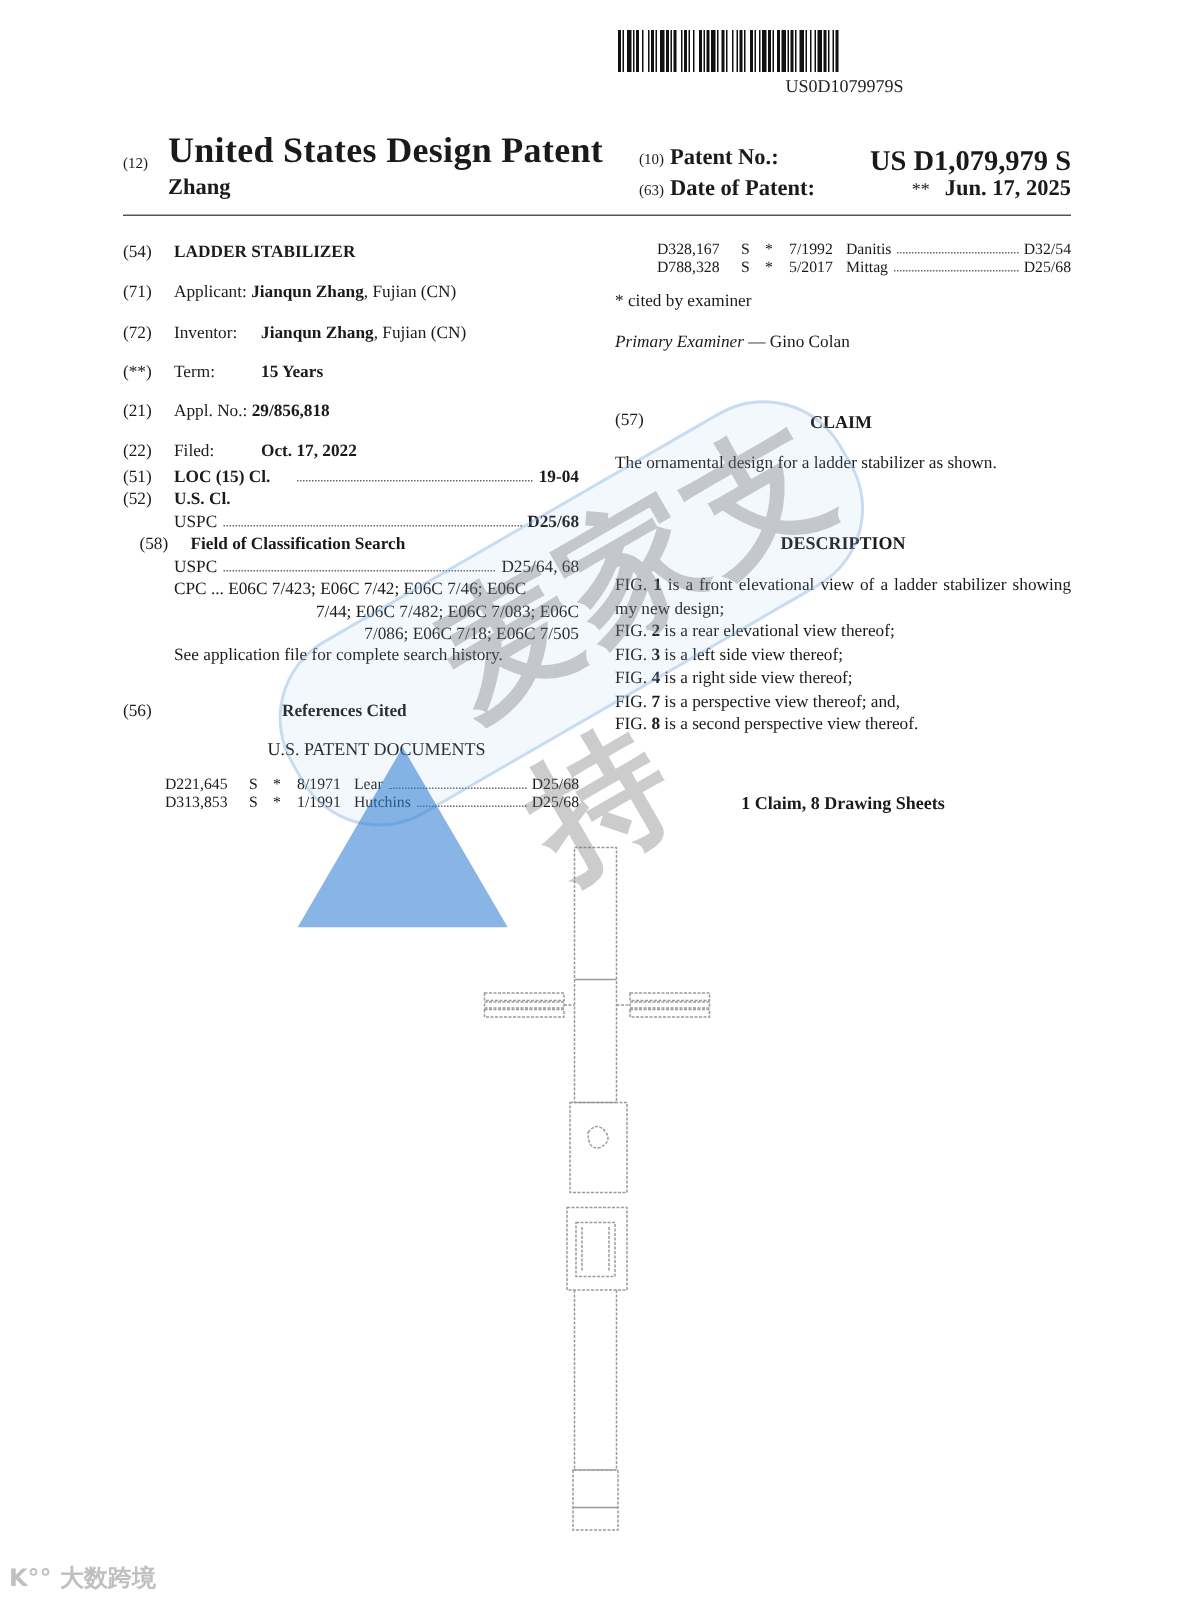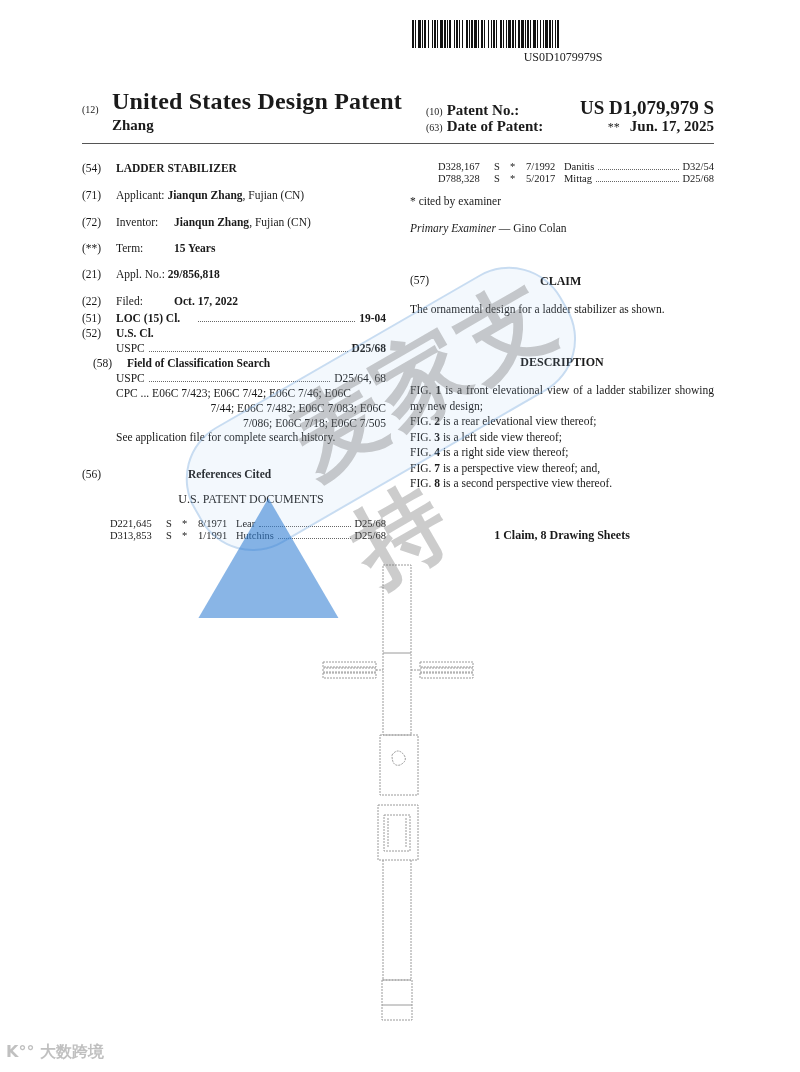--- a/index.html
+++ b/index.html
@@ -7,21 +7,21 @@
          font-family:"Liberation Serif","DejaVu Serif",serif; color:#1a1a1a; }
   .abs { position:absolute; }
   .barcode { left:412px; top:20px; width:302px; height:28px; display:flex; align-items:stretch; }
   .barcode span { display:block; height:100%; background:#111; }
   .barcode-num { left:412px; top:50px; width:302px; text-align:center; font-size:12px; color:#222; }
   .hdr-12 { left:82px; top:104px; font-size:10px; }
   .hdr-title { left:112px; top:88px; font-size:24px; font-weight:bold; letter-spacing:0.2px; }
   .hdr-inventor { left:112px; top:117px; font-size:15px; font-weight:bold; }
   .hdr-right-label { font-size:15px; font-weight:bold; }
   .hdr-code { font-size:10px; font-weight:normal; margin-right:4px; }
-  .pn-row { left:426px; top:97px; width:288px; display:flex; justify-content:space-between; align-items:flex-end; }
+  .pn-row { left:426px; top:97px; width:288px; display:flex; justify-content:space-between; align-items:flex-start; }
   .pn-val { font-size:19px; font-weight:bold; }
   .dp-row { left:426px; top:118px; width:288px; display:flex; justify-content:space-between; align-items:baseline; }
   .dp-val { font-size:15px; font-weight:bold; }
   .stars { font-size:12px; font-weight:normal; margin-right:10px; }
   .rule { left:82px; top:143px; width:632px; height:1px; background:#555; }
 
   .lc { left:82px; width:304px; font-size:11.5px; }
   .code { display:inline-block; width:34px; }
   .lbl { display:inline-block; }
   b { font-weight:bold; }

